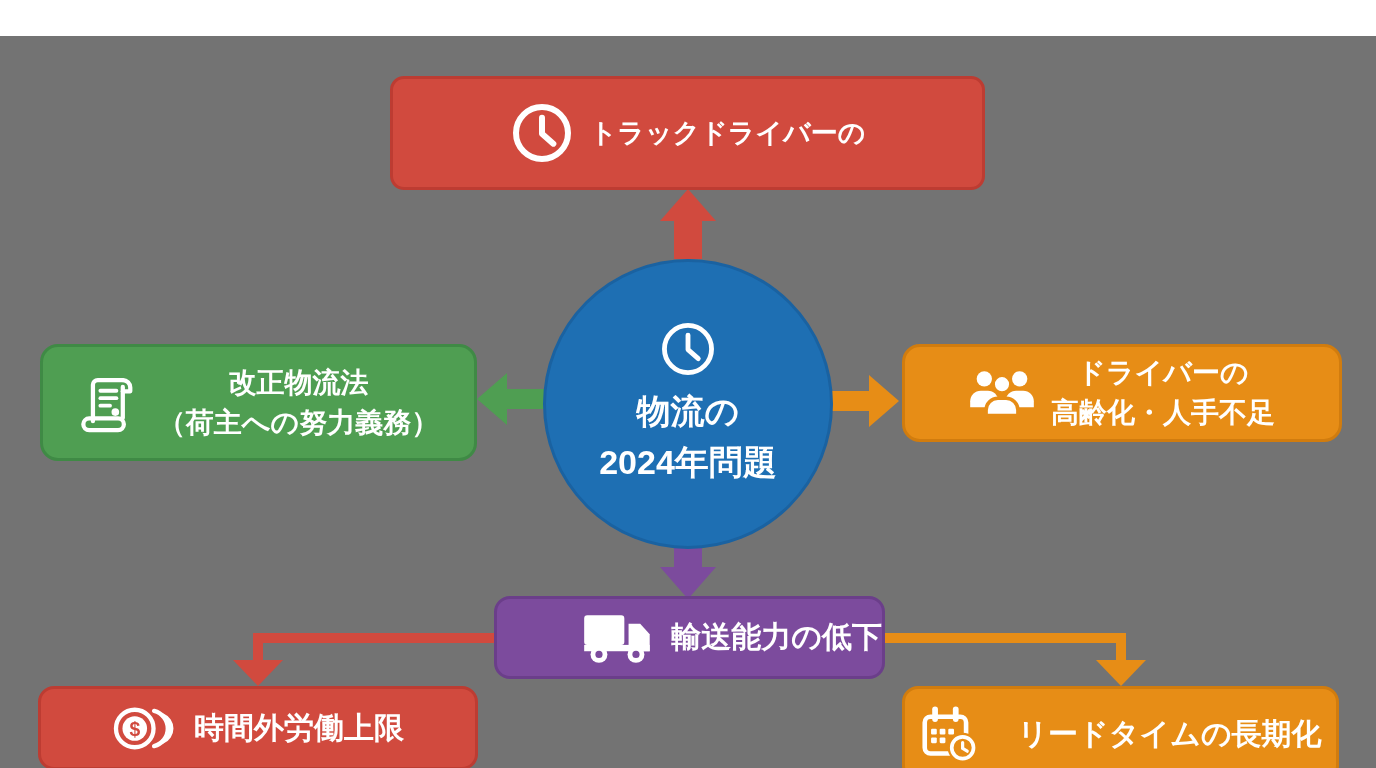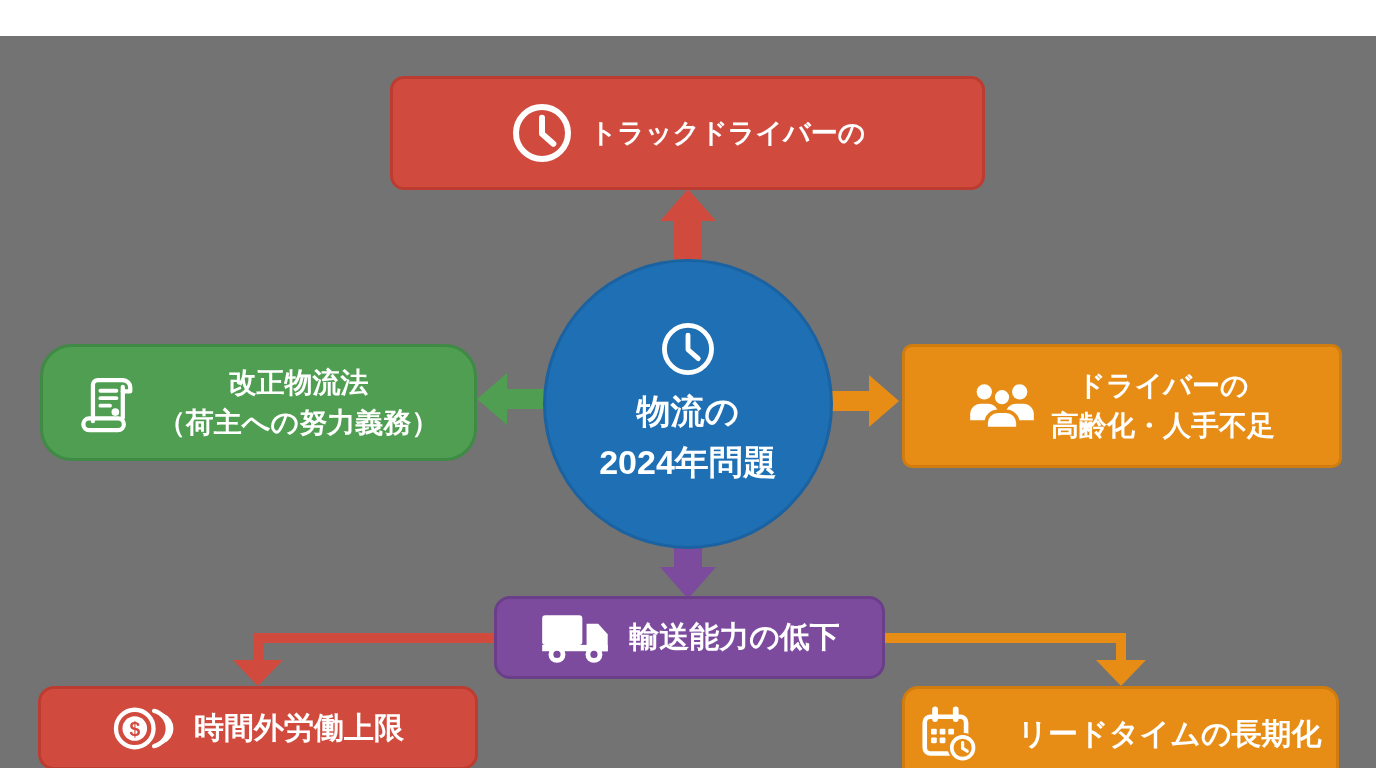--- a/index.html
+++ b/index.html
@@ -29,28 +29,28 @@
 
   
   #box-top{left:390px;top:40px;width:595px;height:114px;border-radius:14px;
     background:#d14a3e;border:3px solid #bd3c32;font-size:27px;}
   
   #center-circle{left:543px;top:223px;width:290px;height:290px;border-radius:50%;
     background:#1e6fb3;border:3px solid #1a62a1;flex-direction:column;gap:8px;
     font-size:34px;z-index:3;align-items:center;}
   #center-circle .txt{line-height:1.5;}
   
-  #box-left{left:40px;top:308px;width:437px;height:117px;border-radius:32px;
+  #box-left{left:40px;top:308px;width:437px;height:117px;border-radius:18px;
     background:#4f9e52;border:3px solid #3f8a45;font-size:28px;}
   
-  #box-right{left:902px;top:308px;width:440px;height:124px;border-radius:10px;
+  #box-right{left:902px;top:308px;width:440px;height:98px;border-radius:18px;
     background:#e78d16;border:3px solid #d17c0e;font-size:28px;}
   
   #box-bottom{left:494px;top:560px;width:391px;height:83px;border-radius:16px;
-    background:#7c4b9d;border:3px solid #6b3e8a;font-size:30px;}
+    background:#7c4b9d;border:3px solid #6b3e8a;font-size:30px;justify-content:flex-end;}
   
   #box-bottom-left{left:38px;top:650px;width:440px;height:84px;border-radius:16px;
     background:#d14a3e;border:3px solid #bd3c32;font-size:30px;}
   
   #box-bottom-right{left:902px;top:650px;width:437px;height:96px;border-radius:16px;
     background:#e78d16;border:3px solid #d17c0e;font-size:30px;gap:36px;}
 
   #arrow-up{left:660px;top:153px;}
   #arrow-down{left:660px;top:503px;}
   #arrow-left{left:477px;top:337px;}

